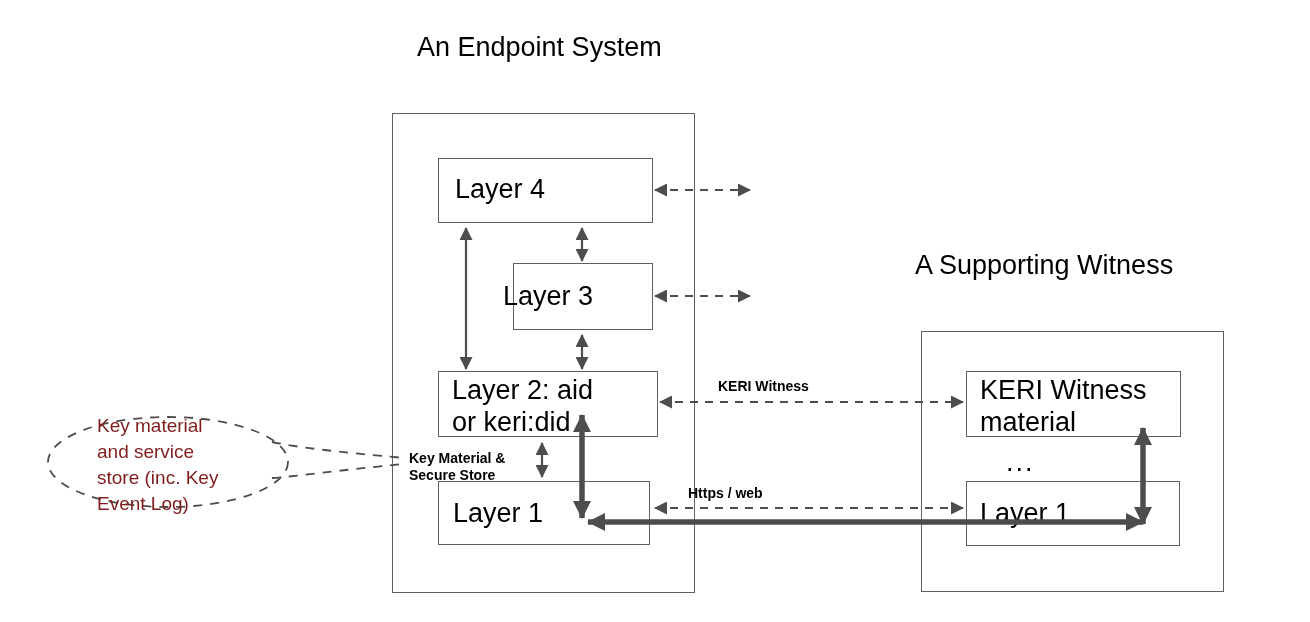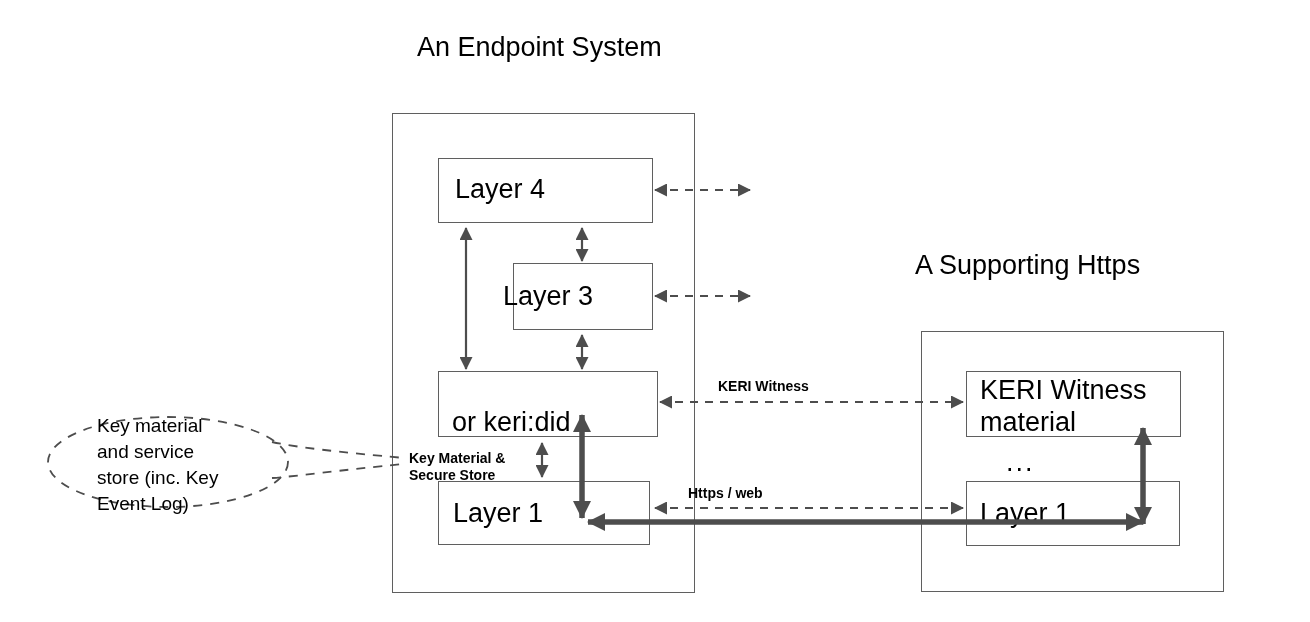--- a/index.html
+++ b/index.html
@@ -59,51 +59,52 @@
     font-size: 14px;
     font-weight: bold;
     line-height: 17px;
     color: #000;
     white-space: pre;
   }
   .cloud-text {
     position: absolute;
     font-size: 19px;
     line-height: 26px;
-    color: #000000;
+    color: #7f1d1d;
     white-space: pre;
   }
   .ellipsis-label {
     position: absolute;
     font-size: 27px;
     line-height: 20px;
     color: #000;
     letter-spacing: 2px;
   }
 </style>
 </head>
 <body>
 
 <div id="canvas">
 
   <div class="sys-title" style="left:417px; top:32px;">An Endpoint System</div>
 
-  <div class="sys-title" style="left:915px; top:250px;">A Supporting Https</div>
+  <div class="sys-title" style="left:915px; top:250px;">A Supporting Witness</div>
 
   <div class="container-box" style="left:392px; top:113px; width:303px; height:480px;"></div>
 
   <div class="container-box" style="left:921px; top:331px; width:303px; height:261px;"></div>
 
   <div class="node-box" style="left:438px; top:158px; width:215px; height:65px;"></div>
   <div class="node-label" style="left:455px; top:173px;">Layer 4</div>
 
   <div class="node-box" style="left:513px; top:263px; width:140px; height:67px;"></div>
   <div class="node-label" style="left:503px; top:280px;">Layer 3</div>
 
   <div class="node-box" style="left:438px; top:371px; width:220px; height:66px;"></div>
+  <div class="node-label" style="left:452px; top:374px;">Layer 2: aid</div>
   <div class="node-label" style="left:452px; top:406px;">or keri:did</div>
 
   <div class="node-box" style="left:438px; top:481px; width:212px; height:64px;"></div>
   <div class="node-label" style="left:453px; top:497px;">Layer 1</div>
 
   <div class="node-box" style="left:966px; top:371px; width:215px; height:66px;"></div>
   <div class="node-label" style="left:980px; top:374px;">KERI Witness</div>
   <div class="node-label" style="left:980px; top:406px;">material</div>
 
   <div class="ellipsis-label" style="left:1006px; top:452px;">...</div>

